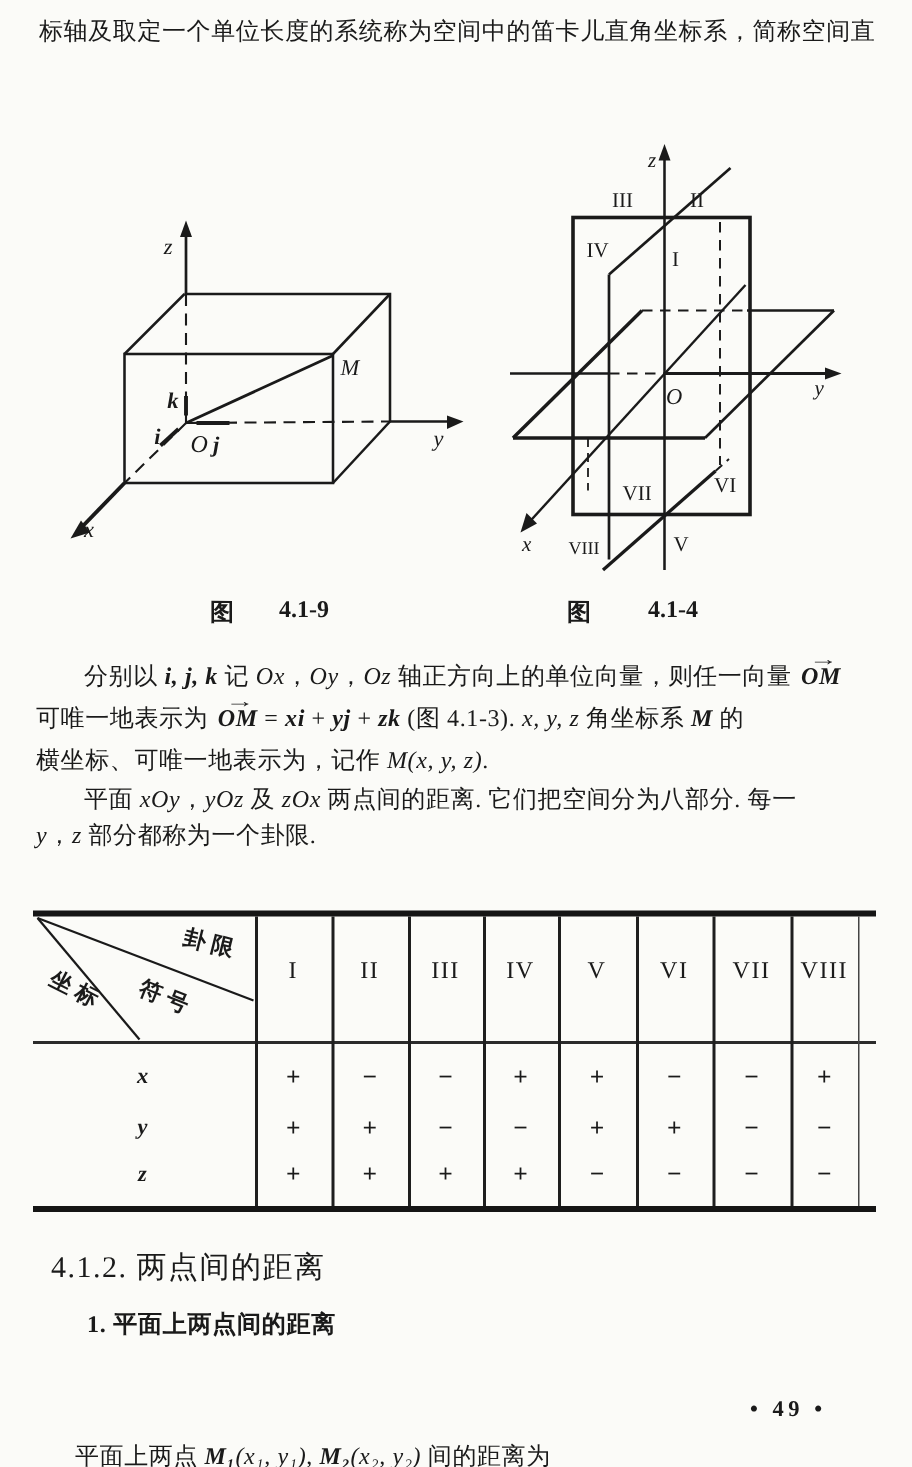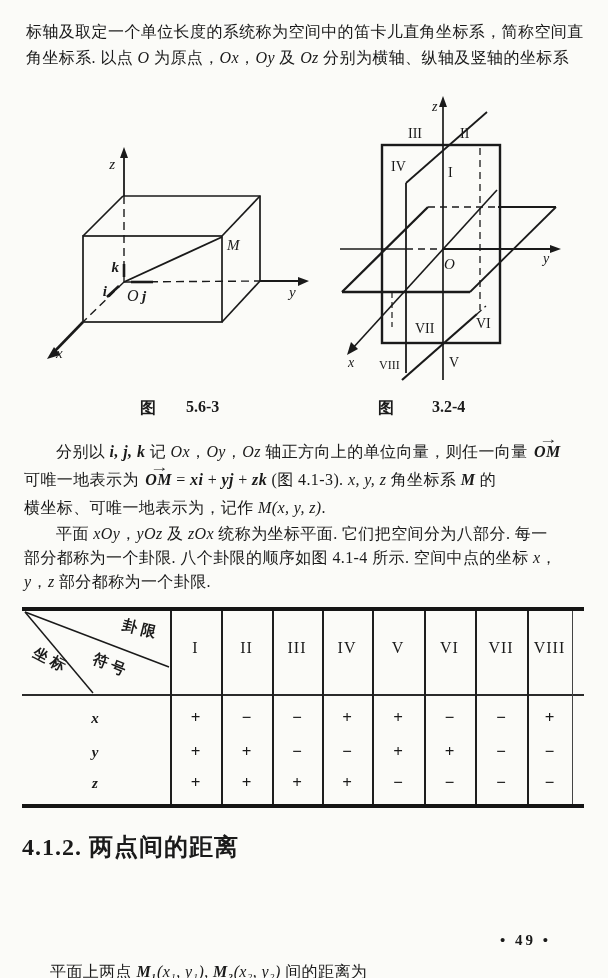--- a/index.html
+++ b/index.html
@@ -3,34 +3,34 @@
 <meta charset="utf-8">
 <style>
   html,body{margin:0;padding:0;}
   body{width:608px;height:978px;overflow:hidden;background:#e8e8e6;}
   .page{position:absolute;inset:0;background:#fbfbf8;color:#1a1a1a;
         font-family:"Liberation Serif","DejaVu Serif",serif;}
   
   .para{position:absolute;font-size:16px;letter-spacing:0.4px;}
   .tline{white-space:pre;}
   .tline.ind{padding-left:32px;}
-  .p1{left:26px;top:19px;width:570px;line-height:26px;}
+  .p1{left:26px;top:9px;width:570px;line-height:26px;}
   .p2{left:24px;top:438px;width:576px;line-height:28px;}
   .p3{left:24px;top:522px;width:574px;line-height:24px;}
   .p4{left:50px;top:920px;width:540px;line-height:24px;margin-top:40px;}
   .m{font-style:italic;}
   .mb{font-style:italic;font-weight:bold;}
   .vec{position:relative;display:inline-block;font-style:italic;font-weight:bold;margin-left:2px;}
   .vec .vec-arrow{position:absolute;left:8%;top:-13px;width:100%;text-align:center;
        font-size:12px;font-style:normal;font-weight:bold;transform:scaleX(1.6);transform-origin:center;}
   
   .caption{position:absolute;top:398px;font-size:16px;font-weight:bold;display:flex;}
   .cap1{left:140px;gap:30px;}
   .cap2{left:378px;gap:38px;}
-  .h-sec{position:absolute;left:22px;top:831px;font-size:24px;font-weight:bold;letter-spacing:1px;}
+  .h-sec{position:absolute;left:34px;top:831px;font-size:20px;font-weight:normal;letter-spacing:1px;}
   .h-sub{position:absolute;left:58px;top:873px;font-size:16px;font-weight:bold;letter-spacing:0.5px;}
   .pageno{position:absolute;left:500px;top:932px;font-size:15px;font-weight:bold;letter-spacing:3px;}
   
   .fig{position:absolute;}
   .fig text{font-family:"Liberation Serif","DejaVu Serif",serif;fill:#1a1a1a;}
   .it{font-style:italic;}
   
   #octant-table{position:absolute;left:22px;top:607px;width:562px;height:201px;}
   .hrule{position:absolute;left:0;width:562px;background:#151515;}
   .t-top{top:0;height:4px;}
@@ -48,21 +48,20 @@
   .clab-mid{left:70px;top:49px;transform:rotate(22deg);}
   .clab-bot{left:10px;top:44px;transform:rotate(27deg);}
 </style>
 </head>
 <body>
 
 <div class="page">
 
   <div class="para p1">
       <div class="tline"><span>标轴及取定一个单位长度的系统称为空间中的笛卡儿直角坐标系，简称空间直</span></div>
-      <div class="tline"><span>角坐标系. 以点 </span><span class="m">O</span><span> 为原点，</span><span class="m">Ox</span><span>，</span><span class="m">Oy</span><span> 及 </span><span class="m">Oz</span><span> 分别为横轴、纵轴及竖轴的坐标系</span></div>
     </div>
 
   <svg class="fig" style="left:30px;top:105px" width="300" height="290" viewBox="0 0 300 290">
     <g stroke="#1a1a1a" fill="none" stroke-width="1.7">
       <rect x="53" y="131" width="139" height="86"></rect>
       <path d="M93,91 H230 V176"></path>
       <path d="M53,131 L93,91"></path>
       <path d="M192,131 L230,91"></path>
       <path d="M192,217 L230,176"></path>
     </g>
@@ -135,35 +134,34 @@
       <text x="61" y="76">IV</text>
       <text x="119" y="272">V</text>
       <text x="146" y="233">VI</text>
       <text x="85" y="238">VII</text>
       <text x="49" y="274" font-size="12">VIII</text>
     </g>
   </svg>
 
   <div class="caption cap1">
     <span>图</span>
-    <span>5.6-3</span>
+    <span>4.1-9</span>
   </div>
   <div class="caption cap2">
     <span>图</span>
-    <span>3.2-4</span>
+    <span>4.1-4</span>
   </div>
 
   <div class="para p2">
       <div class="tline ind"><span>分别以 </span><span class="mb">i, j, k</span><span> 记 </span><span class="m">Ox</span><span>，</span><span class="m">Oy</span><span>，</span><span class="m">Oz</span><span> 轴正方向上的单位向量，则任一向量 </span><span class="vec"><span class="vec-arrow">→</span><span>OM</span></span></div>
       <div class="tline"><span>可唯一地表示为 </span><span class="vec"><span class="vec-arrow">→</span><span>OM</span></span><span> = </span><span class="mb">xi</span><span> + </span><span class="mb">yj</span><span> + </span><span class="mb">zk</span><span> (图 4.1-3). </span><span class="m">x, y, z</span><span> 角坐标系 </span><span class="mb">M</span><span> 的</span></div>
       <div class="tline"><span>横坐标、可唯一地表示为，记作 </span><span class="m">M(x, y, z)</span><span>.</span></div>
     </div>
   <div class="para p3">
-      <div class="tline ind"><span>平面 </span><span class="m">xOy</span><span>，</span><span class="m">yOz</span><span> 及 </span><span class="m">zOx</span><span> 统称为坐标平面. 它们把空间分为八部分. 每一</span></div>
-      <div class="tline"><span>部分都称为一个卦限. 八个卦限的顺序如图 4.1-4 所示. 空间中点的坐标 </span><span class="m">x</span><span>，</span></div>
+      <div class="tline ind"><span>平面 </span><span class="m">xOy</span><span>，</span><span class="m">yOz</span><span> 及 </span><span class="m">zOx</span><span> 两点间的距离. 它们把空间分为八部分. 每一</span></div>
       <div class="tline"><span class="m">y</span><span>，</span><span class="m">z</span><span> 部分都称为一个卦限.</span></div>
     </div>
 
   <div id="octant-table">
     <div class="hrule t-top"></div>
     <div class="hrule t-mid"></div>
     <div class="hrule t-bot"></div>
     <svg class="corner-svg" width="150" height="86">
       <path d="M3,2 L147,57" stroke="#1a1a1a" stroke-width="1.5" fill="none"></path>
       <path d="M3,2 L71,83" stroke="#1a1a1a" stroke-width="1.5" fill="none"></path>
@@ -213,18 +211,19 @@
         <div class="tcell sign" style="left: 275px; top: 166px;">+</div>
         <div class="tcell sign" style="left: 325px; top: 166px;">+</div>
         <div class="tcell sign" style="left: 376px; top: 166px;">−</div>
         <div class="tcell sign" style="left: 427.5px; top: 166px;">−</div>
         <div class="tcell sign" style="left: 479px; top: 166px;">−</div>
         <div class="tcell sign" style="left: 527.5px; top: 166px;">−</div>
       </div>
   </div>
 
   <div class="h-sec">4.1.2. 两点间的距离</div>
+  <div class="h-sub">1. 平面上两点间的距离</div>
   <div class="para p4">
       <div class="tline"><span>平面上两点 </span><span class="mb">M₁</span><span class="m">(x₁, y₁)</span><span>, </span><span class="mb">M₂</span><span class="m">(x₂, y₂)</span><span> 间的距离为</span></div>
     </div>
   <div class="pageno">• 49 •</div>
 
 </div>
 
 </body></html>

